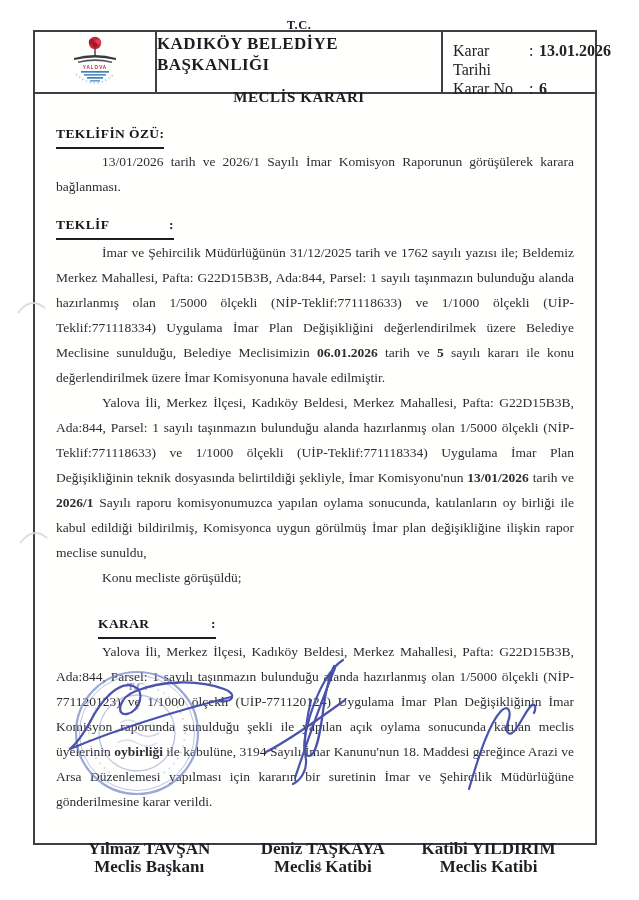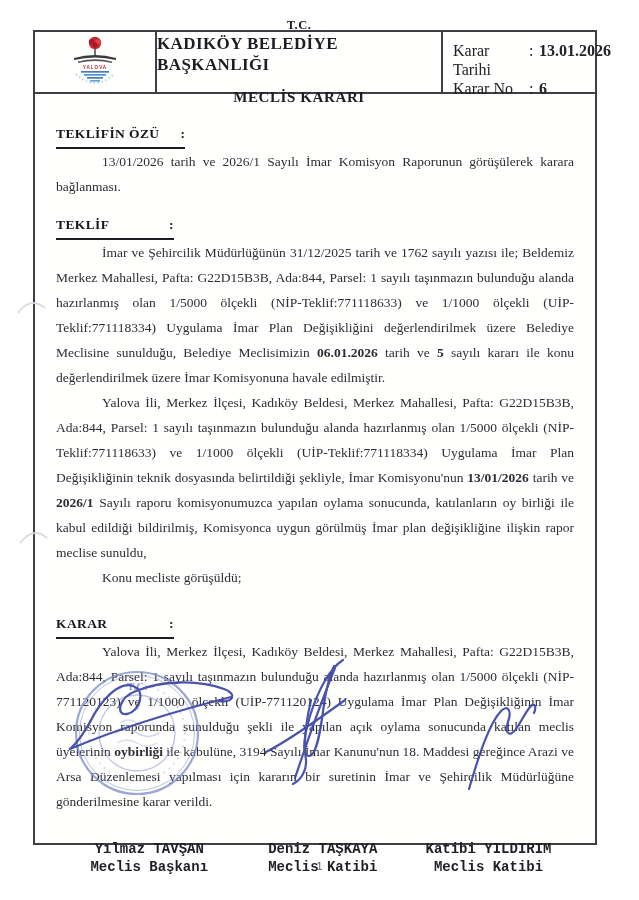--- a/index.html
+++ b/index.html
@@ -26,33 +26,33 @@
   .title-doc{font-size:15px;letter-spacing:.6px;margin-top:12px;}
   .karar-cell{width:152px;box-sizing:border-box;padding:9px 8px 0 10px;font-size:16px;color:#222228;}
   .karar-line{display:grid;grid-template-columns:76px 10px auto;line-height:19px;}
   .karar-val{font-weight:bold;}
   
   .doc-body{padding:0 21px;font-size:13.5px;line-height:25px;text-align:justify;color:#2d2d34;}
   .sec-heading{font-weight:bold;color:#16161c;font-size:13.5px;letter-spacing:.4px;gap:20px;}
   .heading-box{display:inline-flex;justify-content:space-between;align-items:baseline;
     border-bottom:2px solid #1c1c22;padding-bottom:1px;}
   .heading-gap{min-width:118px;}
-  .heading-tight{gap:21px;align-items:flex-end;}
+  .heading-tight{gap:0;align-items:flex-end;}
   .h-ozu{margin-top:27px;}
   .h-teklif{margin-top:13px;}
-  .h-karar{margin-top:21px;}
+  .h-karar{margin-top:21px;margin-left:42px;}
   p.para{margin:0;text-indent:46px;}
   .p-ozu{margin-top:9px;}
   .p-t1{margin-top:9px;}
   .p-t2{margin-top:0;}
   .p-konu{margin-top:0;}
   .p-k1{margin-top:9px;}
   
   .sig-row{display:flex;margin-top:26px;text-align:center;font-weight:bold;color:#1f1f26;}
-  .sig-col{font-size:14px;line-height:18px;font-family:Liberation Mono, monospace;}
+  .sig-col{font-size:17px;line-height:18px;}
   .sig-1{width:36%;}
   .sig-2{width:31%;}
   .sig-3{width:33%;}
   
   .ink-overlay{position:absolute;left:0;top:0;width:639px;height:900px;pointer-events:none;z-index:6;}
   .page-num{position:absolute;left:0;top:860px;width:639px;text-align:center;
     font-size:11px;color:#5a5a60;font-family:"Liberation Sans",sans-serif;}
 </style>
 </head>
 <body>

